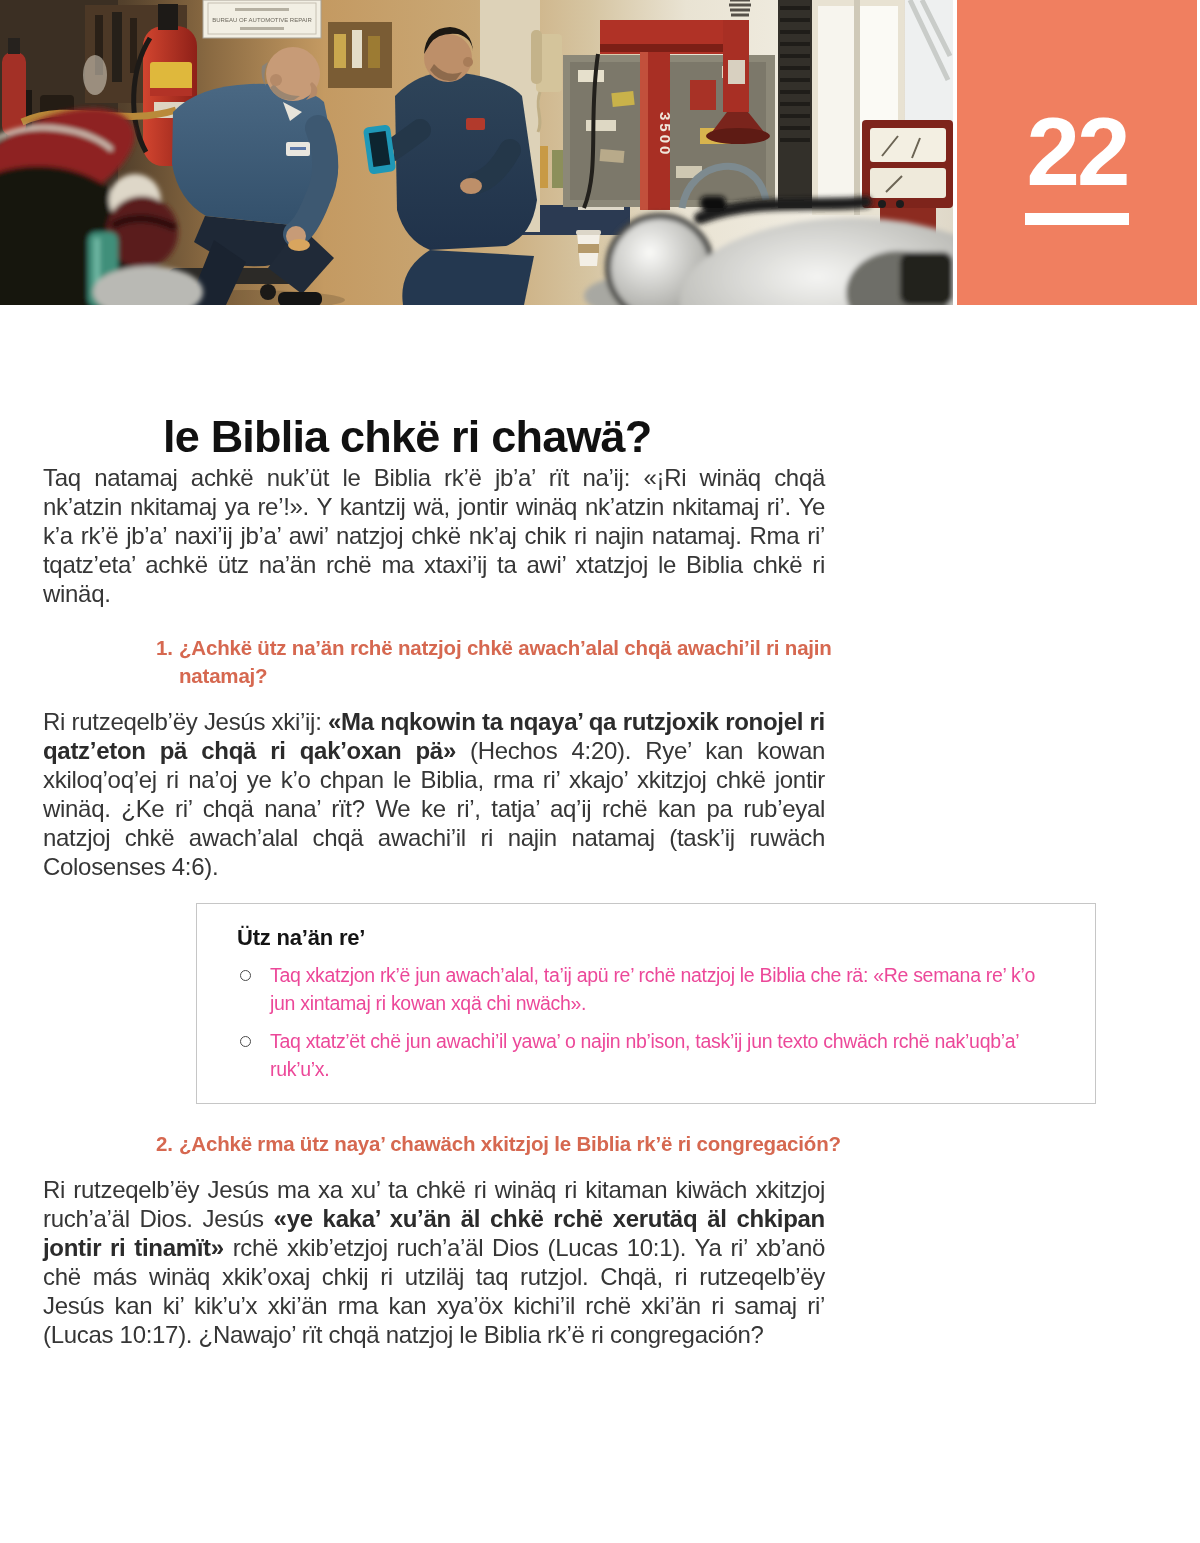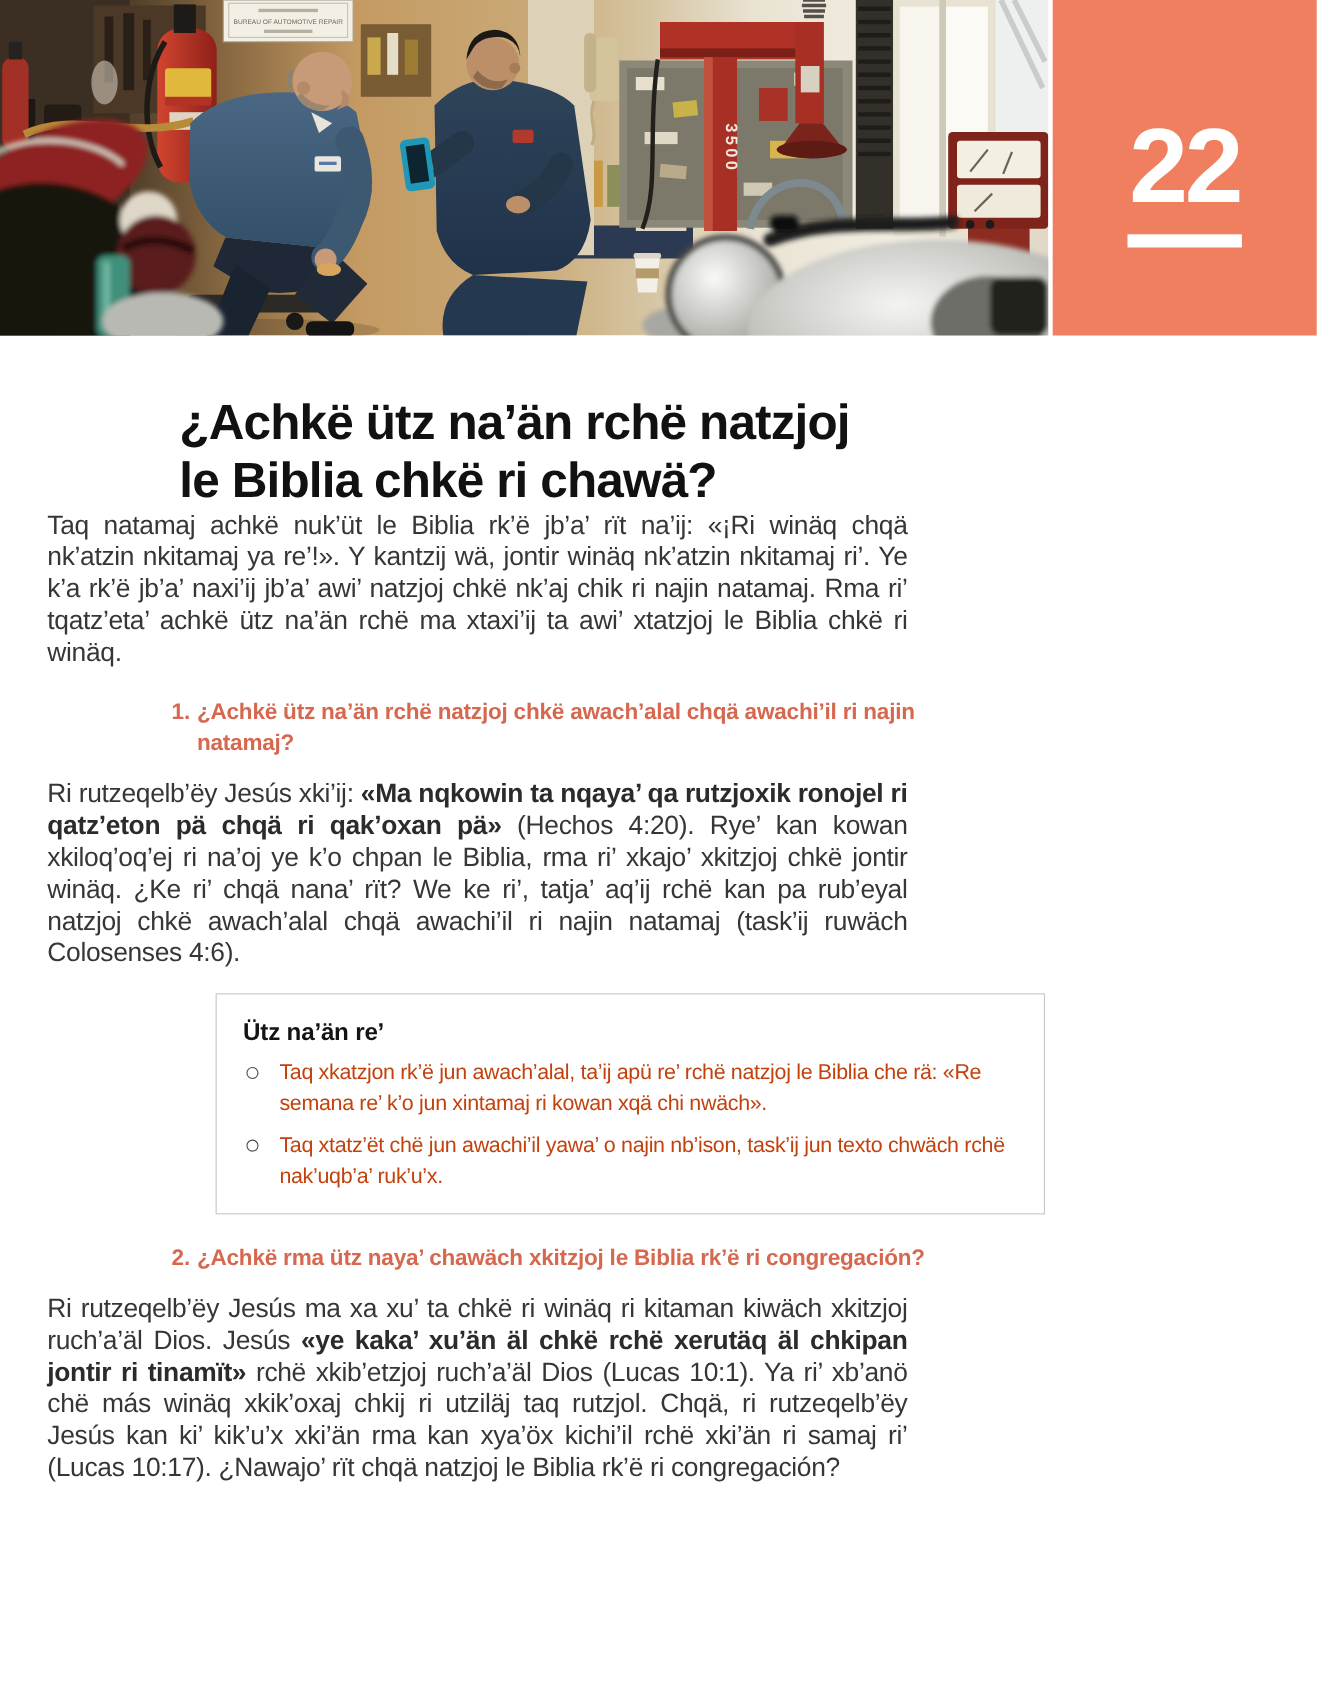--- a/index.html
+++ b/index.html
@@ -22,26 +22,26 @@
   .p1{margin:13px 0 0 188px;}
   .p2{margin:11px 0 0 188px;}
   .seg-bold{font-weight:bold;color:#2b2b2b;}
   .question{display:flex;margin-left:156px;color:#D66850;font-weight:bold;
             font-size:20.5px;line-height:28px;letter-spacing:-0.2px;}
   .q1{margin-top:26px;}
   .q1 .qtext{max-width:655px;}
   .q2{margin-top:26px;}
   .qnum{width:23px;flex:none;}
   
-  .box{box-sizing:border-box;width:754px;margin:22px 0 0 196px;border:1px solid #c6c6c6;
-       background:#fff;padding:20px 30px 20px 24px;}
+  .box{box-sizing:border-box;width:900px;margin:22px 0 0 196px;border:1px solid #c6c6c6;
+       background:#fff;padding:20px 30px 20px 40px;}
   .box h3{margin:0;font-size:22px;line-height:27px;font-weight:bold;color:#141414;letter-spacing:-0.2px;}
   .box ul{list-style:none;margin:4px 0 0 0;padding:0;}
   .box li{display:flex;margin-top:11px;font-size:19.5px;line-height:27.5px;
-          letter-spacing:-0.3px;color:#c2410c;}
+          letter-spacing:-0.3px;color:#ec4899;}
   .bullet-marker{flex:none;width:9px;height:9px;border:1.7px solid #4a4a4a;border-radius:50%;
                  margin:8px 19px 0 3px;}
   .bullet-text{flex:1;}
 </style>
 </head>
 <body>
 
 <div class="page">
 
   <header class="banner">
@@ -261,21 +261,21 @@
       </g>
     </svg>
 
     <div class="chapter">
       <div class="chapter-num">22</div>
       <div class="chapter-rule"></div>
     </div>
   </header>
 
   <main>
-    <h1><span>¿Achkë ütz na’än rchë natzjoj</span><br><span>le Biblia chkë ri chawä?</span></h1>
+    <h1><br><span>le Biblia chkë ri chawä?</span></h1>
 
     <p class="body intro">Taq natamaj achkë nuk’üt le Biblia rk’ë jb’a’ rït na’ij: «¡Ri winäq chqä nk’atzin nkitamaj ya re’!». Y kantzij wä, jontir winäq nk’atzin nkitamaj ri’. Ye k’a rk’ë jb’a’ naxi’ij jb’a’ awi’ natzjoj chkë nk’aj chik ri najin natamaj. Rma ri’ tqatz’eta’ achkë ütz na’än rchë ma xtaxi’ij ta awi’ xtatzjoj le Biblia chkë ri winäq.</p>
 
     <h2 class="question q1">
       <span class="qnum">1.</span>
       <span class="qtext">¿Achkë ütz na’än rchë natzjoj chkë awach’alal chqä awachi’il ri najin natamaj?</span>
     </h2>
 
     <p class="body p1"><span>Ri rutzeqelb’ëy Jesús xki’ij: </span><span class="seg-bold">«Ma nqkowin ta nqaya’ qa rutzjoxik ronojel ri qatz’eton pä chqä ri qak’oxan pä»</span><span> (Hechos 4:20). Rye’ kan kowan xkiloq’oq’ej ri na’oj ye k’o chpan le Biblia, rma ri’ xkajo’ xkitzjoj chkë jontir winäq. ¿Ke ri’ chqä nana’ rït? We ke ri’, tatja’ aq’ij rchë kan pa rub’eyal natzjoj chkë awach’alal chqä awachi’il ri najin natamaj (task’ij ruwäch Colosenses 4:6).</span></p>
 

